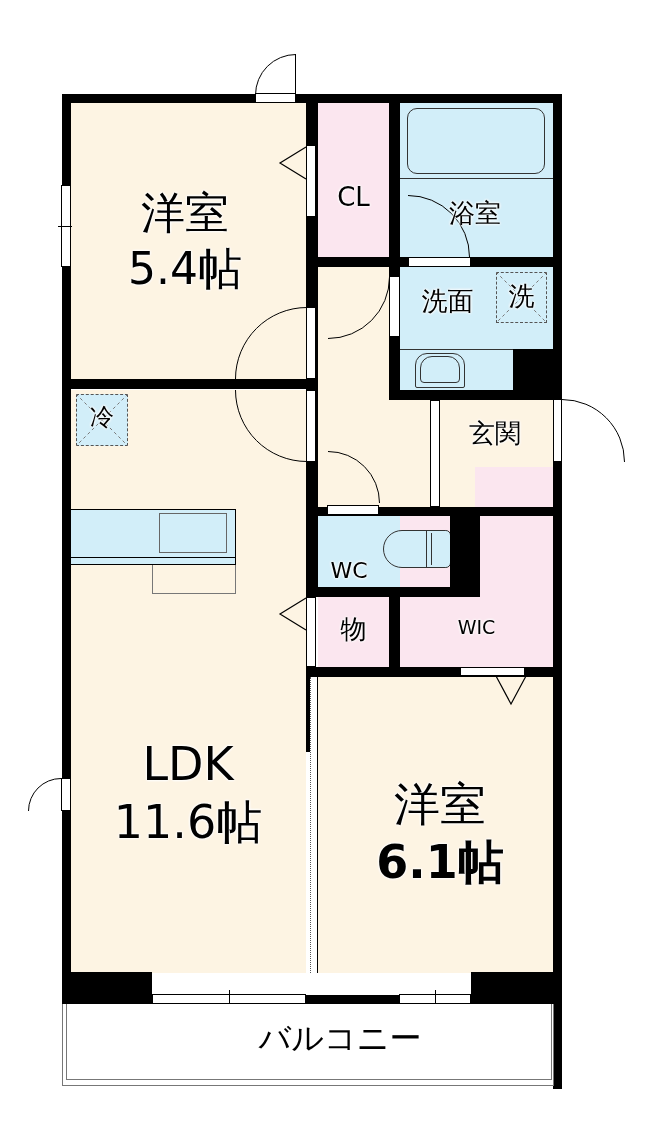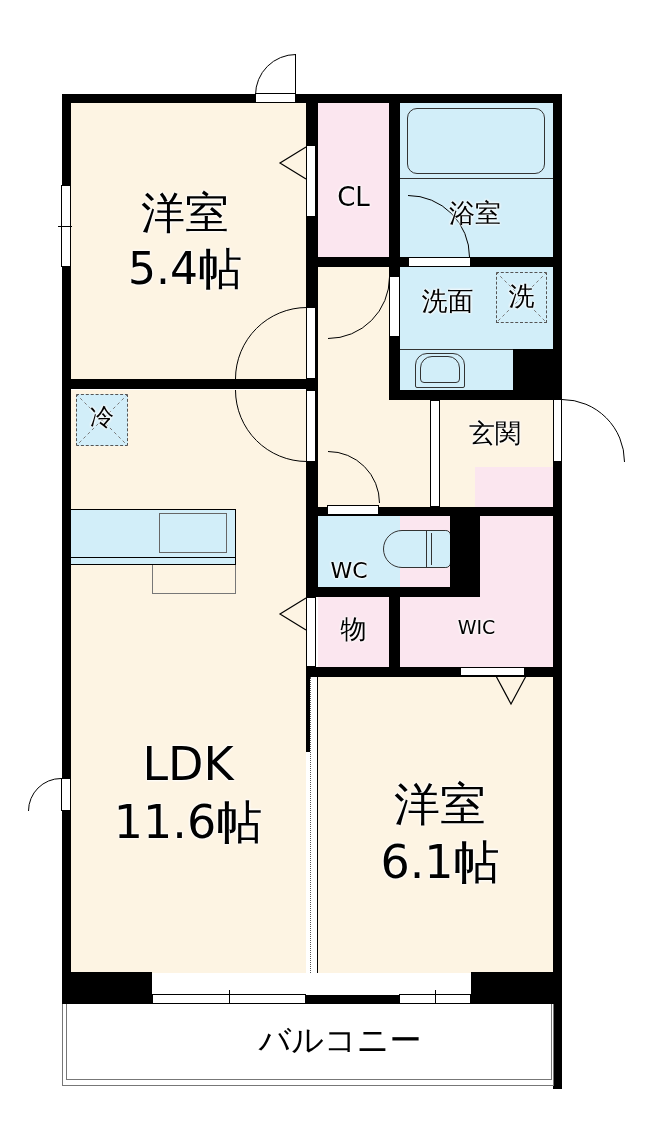--- a/index.html
+++ b/index.html
@@ -148,15 +148,15 @@
 <div class="lbl" style="left:76px;top:405px;width:52px;font-size:24px;">冷</div>
 <div class="lbl" style="left:450px;top:420px;width:90px;font-size:26px;">玄関</div>
 <div class="lbl" style="left:318px;top:539px;width:62px;font-size:22px;margin-top:20px;">WC</div>
 <div class="lbl" style="left:318px;top:616px;width:71px;font-size:26px;">物</div>
 <div class="lbl" style="left:400px;top:618px;width:153px;font-size:19px;">WIC</div>
 
 <div class="lbl" style="left:88px;top:740px;width:200px;font-size:46px;">LDK</div>
 <div class="lbl" style="left:88px;top:798px;width:200px;font-size:46px;">11.6帖</div>
 
 <div class="lbl" style="left:360px;top:780px;width:160px;font-size:46px;">洋室</div>
-<div class="lbl" style="left:360px;top:838px;width:160px;font-size:46px;">6.1帖</div>
+<div class="lbl" style="left:360px;top:838px;width:160px;font-size:46px;font-weight:bold;">6.1帖</div>
 
-<div class="lbl" style="left:62px;top:1024px;width:556px;font-size:32px;">バルコニー</div>
+<div class="lbl" style="left:62px;top:1024px;width:556px;font-size:32px;font-family:Liberation Mono, monospace;">バルコニー</div>
 
 </body></html>

